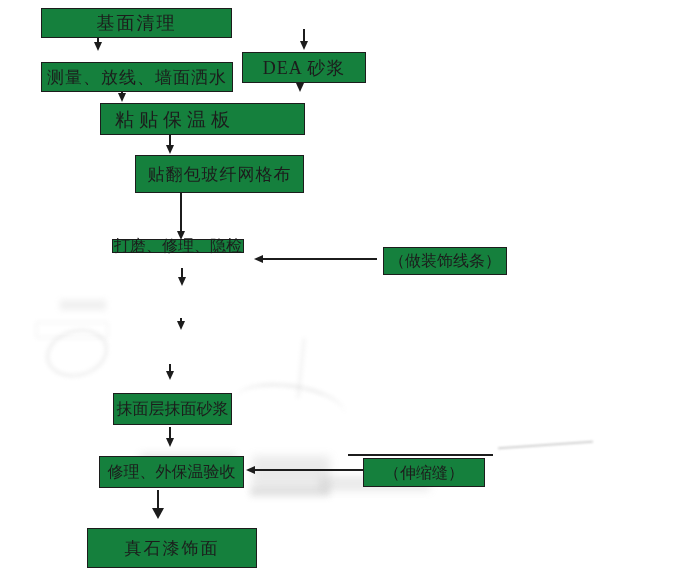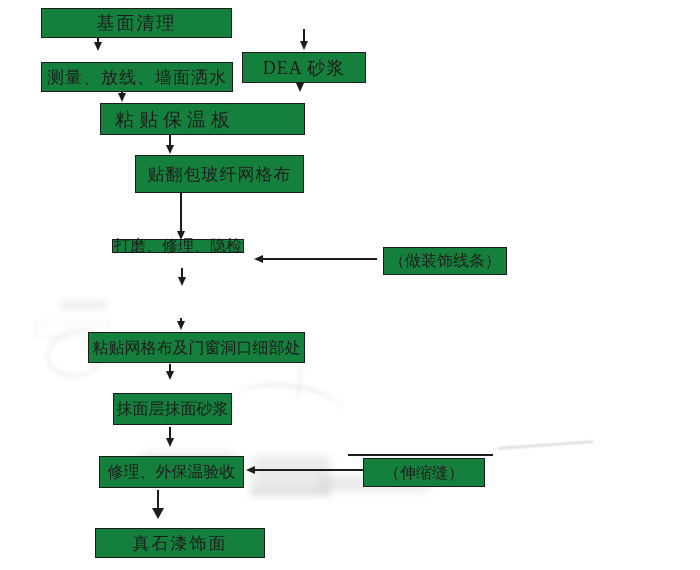--- a/index.html
+++ b/index.html
@@ -47,30 +47,27 @@
     </div>
     <div class="node left" style="left: 100px; top: 103px; width: 205px; height: 32px; font-size: 19px; letter-spacing: 5px;">
       <span>粘贴保温板</span>
     </div>
     <div class="node" style="left: 99px; top: 155px; width: 169px; height: 38px; font-size: 17px; letter-spacing: 1px; margin-left: 36px;">
       <span>贴翻包玻纤网格布</span>
     </div>
     <div class="node" style="left: 112px; top: 239px; width: 132px; height: 14px; font-size: 16px; letter-spacing: 0px;">
       <span>打磨、修理、隐检</span>
     </div>
-    <div class="node" style="left: 88px; top: 332px; width: 217px; height: 31px; font-size: 16px; letter-spacing: 0px;">
-      <span>粘贴网格布及门窗洞口细部处</span>
-    </div>
     <div class="node" style="left: 113px; top: 393px; width: 119px; height: 32px; font-size: 16px; letter-spacing: 0px;">
       <span>抹面层抹面砂浆</span>
     </div>
     <div class="node" style="left: 99px; top: 456px; width: 145px; height: 32px; font-size: 16px; letter-spacing: 0px;">
       <span>修理、外保温验收</span>
     </div>
-    <div class="node" style="left: 87px; top: 528px; width: 170px; height: 30px; font-size: 17px; letter-spacing: 2px; margin-left: 8px;">
+    <div class="node" style="left: 87px; top: 528px; width: 170px; height: 40px; font-size: 17px; letter-spacing: 2px;">
       <span>真石漆饰面</span>
     </div>
     <div class="node" style="left: 383px; top: 247px; width: 124px; height: 28px; font-size: 16px; letter-spacing: 0px;">
       <span>（做装饰线条）</span>
     </div>
     <div class="node" style="left: 363px; top: 458px; width: 122px; height: 29px; font-size: 16px; letter-spacing: 0px;">
       <span>（伸缩缝）</span>
     </div>
     <div class="cline" style="left: 97.2px; top: 28px; width: 1.6px; height: 16px;"></div>
     <div class="vhead" style="left: 93.5px; top: 42px;"></div>

